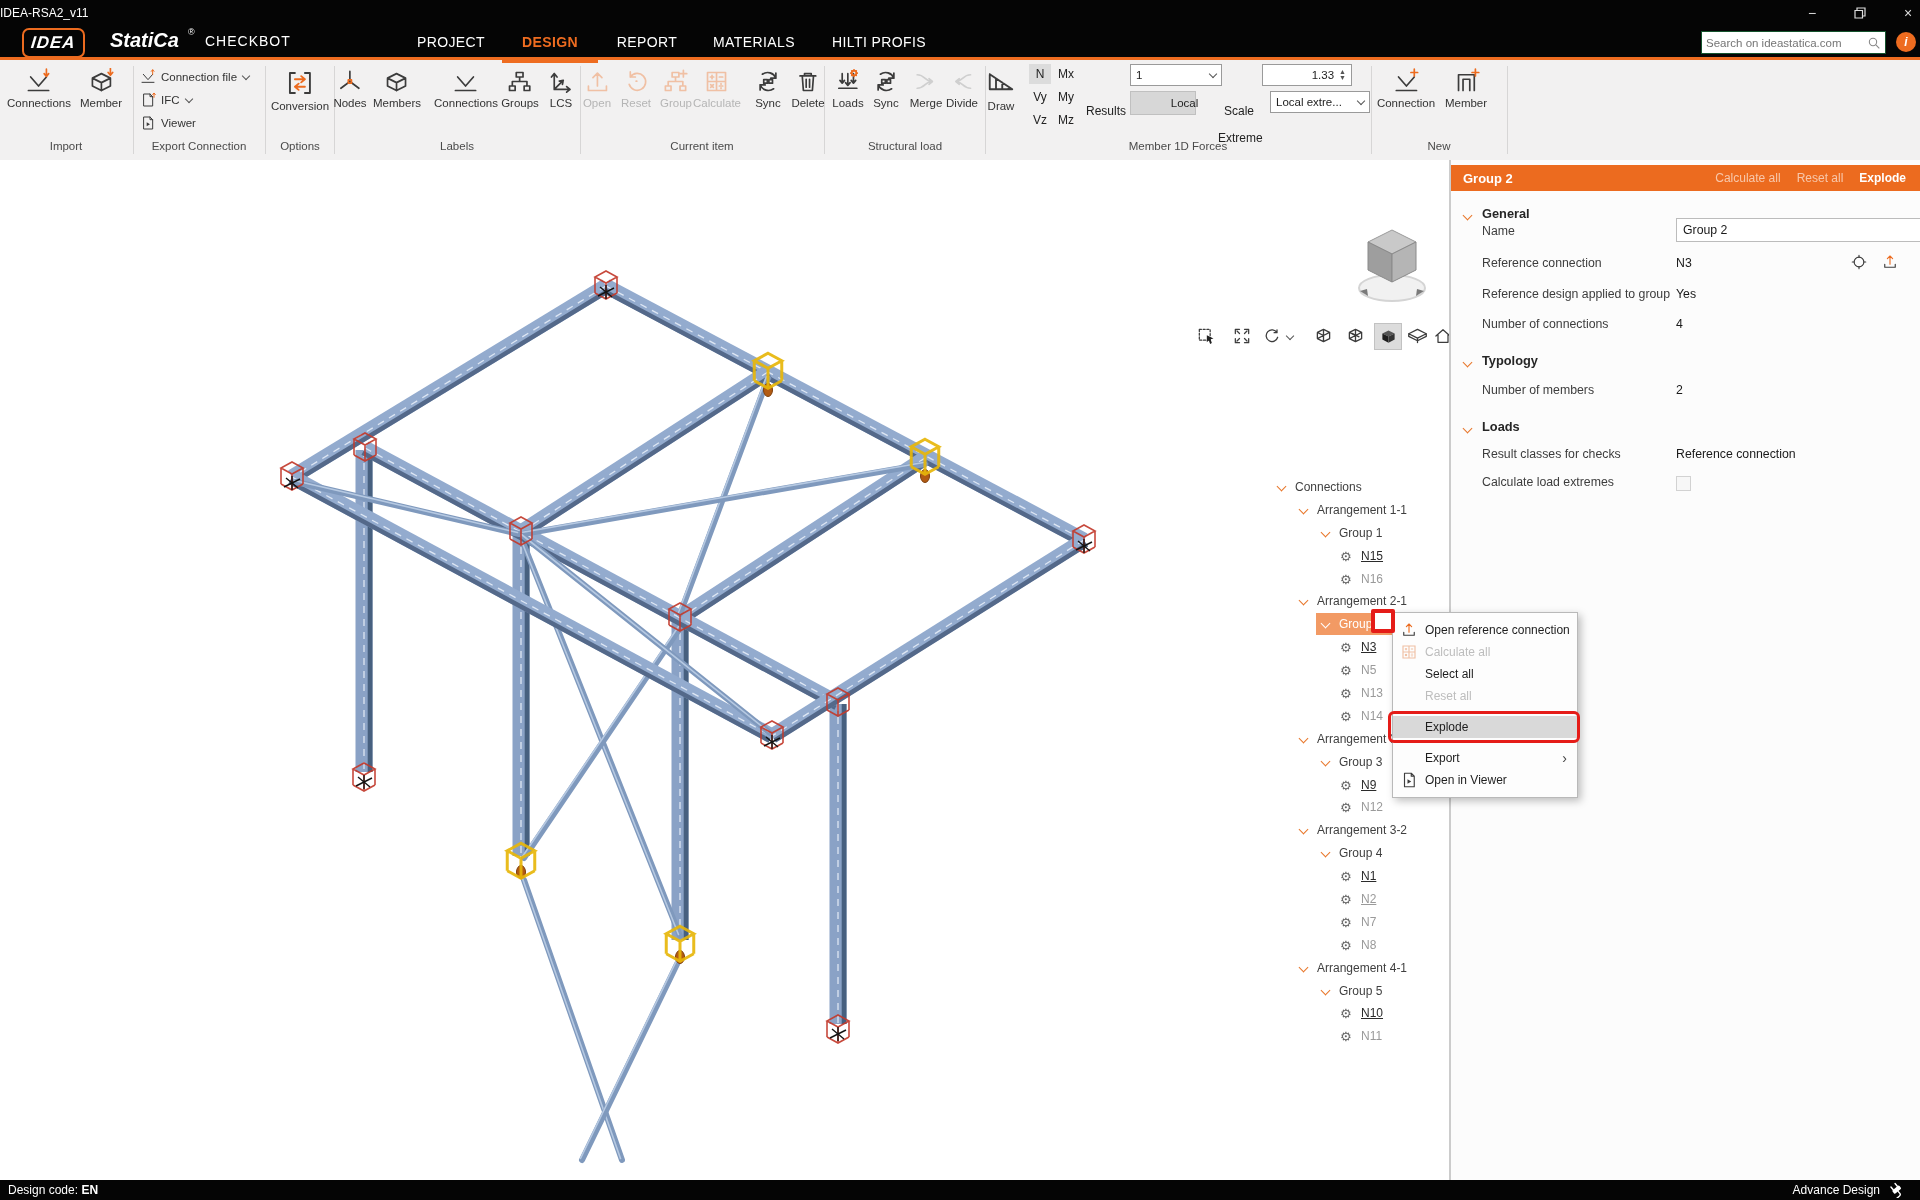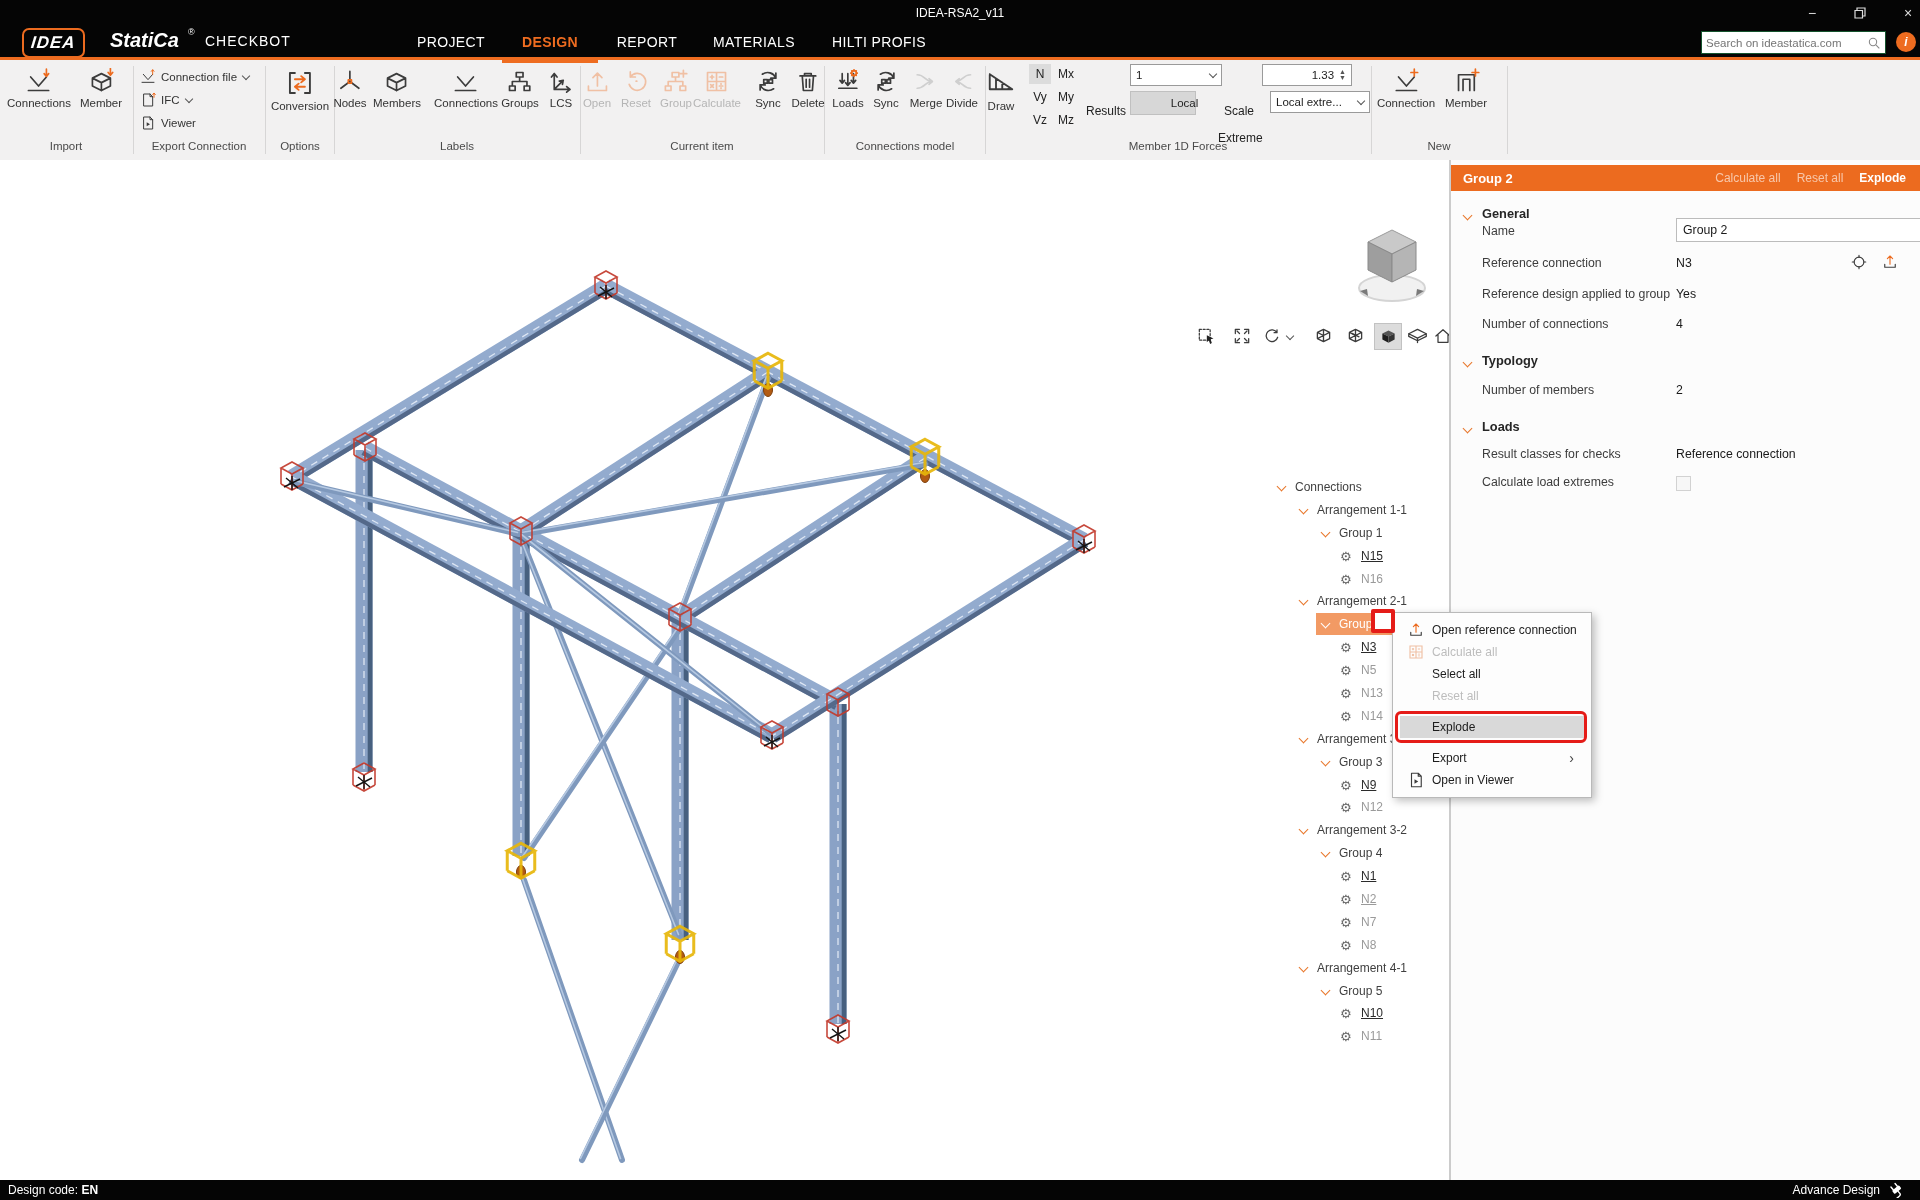--- a/index.html
+++ b/index.html
@@ -1,19 +1,19 @@
 <!DOCTYPE html>
 <html><head>
 <meta charset="utf-8">
 <style>
   html,body{margin:0;padding:0;width:1920px;height:1200px;overflow:hidden;
     font-family:"Liberation Sans","DejaVu Sans",sans-serif;background:#fff;}
   
   #header{position:absolute;left:0;top:0;width:1920px;height:60px;background:#050505;color:#fff;}
-  #titlebar-title{position:absolute;left:0;top:0;width:100%;text-align:center;font-size:12px;line-height:26px;color:#fff;}
+  #titlebar-title{position:absolute;left:0;top:0;width:100%;text-align:left;font-size:12px;line-height:26px;color:#fff;}
   .winbtn{position:absolute;top:0;width:42px;height:26px;display:flex;align-items:center;justify-content:center;color:#ddd;font-size:14px;cursor:default;}
   #logo-box{position:absolute;left:22px;top:28px;height:26px;border:2.5px solid #ec6b1f;border-radius:7px;padding:0 7px;display:flex;align-items:center;}
   #logo-idea{font-style:italic;font-weight:bold;font-size:17px;letter-spacing:1px;color:#fff;transform:skewX(-6deg);}
   #logo-statica{position:absolute;left:110px;top:29px;font-style:italic;font-weight:bold;font-size:20px;color:#fff;}
   #logo-reg{position:absolute;left:188px;top:27px;font-size:9px;color:#fff;}
   #logo-product{position:absolute;left:205px;top:33px;font-size:14px;letter-spacing:1px;color:#fff;}
   .navtab{position:absolute;top:27px;height:30px;line-height:30px;font-size:14px;letter-spacing:.4px;color:#fff;transform:translateX(-50%);cursor:default;}
   .navtab.active{color:#ee6c20;font-weight:bold;}
   #tab-underline{position:absolute;left:502px;top:57px;width:96px;height:6px;background:#ee6c20;z-index:3;}
   #orange-line{position:absolute;left:0;top:57px;width:1920px;height:3px;background:#ee6c20;z-index:2;}
@@ -52,21 +52,21 @@
   .gear{position:absolute;top:3px;font-size:13px;color:#666;line-height:17px;}
   .tlabel{position:absolute;top:4px;font-size:12px;color:#3f3f3f;white-space:nowrap;}
   .tlabel.ref{text-decoration:underline;color:#2b2b2b;}
   .tlabel.dim{color:#9a9a9a;}
   .hlbar{position:absolute;top:0;height:22px;right:0;background:#f29a64;}
   .trow.sel .tlabel{color:#fff;}
   .trow.sel .chev{border-color:#fff;}
   
   #click-marker{position:absolute;left:1371px;top:449px;width:16px;height:16px;background:#fff;border:4px solid #e51c18;border-radius:2px;z-index:30;}
   
-  #ctxmenu{position:absolute;left:1392px;top:452px;width:184px;background:#fdfdfd;border:1px solid #b9b9b9;box-shadow:3px 3px 8px rgba(0,0,0,.25);padding:6px 7px;z-index:25;}
+  #ctxmenu{position:absolute;left:1392px;top:452px;width:184px;background:#fdfdfd;border:1px solid #b9b9b9;box-shadow:3px 3px 8px rgba(0,0,0,.25);padding:6px 0;z-index:25;}
   .mitem{position:relative;height:22px;display:flex;align-items:center;font-size:12px;color:#1d1d1d;padding-left:32px;}
   .mitem.mdis{color:#bdbdbd;}
   .mitem .micon{position:absolute;left:7px;top:2px;width:18px;height:18px;}
   .mitem .subarrow{position:absolute;right:10px;font-size:14px;color:#444;line-height:20px;}
   .msep{height:1px;background:#dedede;margin:4px 1px;}
   .mitem.mhl{background:#d9d9d9;}
   #explode-ring{position:absolute;left:-5px;right:-3px;top:-5px;bottom:-5px;border:3.5px solid #e51c18;border-radius:6px;pointer-events:none;}
   
   #props{position:absolute;left:1451px;top:160px;width:469px;height:1020px;background:#fcfcfc;}
   #props-header{position:absolute;left:0;top:5px;width:469px;height:26px;background:#ec6b1f;color:#fff;display:flex;align-items:center;}
@@ -224,21 +224,21 @@
   <div class="rsep" style="left:824px"></div>
   <div class="rsep" style="left:985px"></div>
   <div class="rsep" style="left:1371px"></div>
   <div class="rsep" style="left:1507px"></div>
 
   <div class="glabel" style="left:66px">Import</div>
   <div class="glabel" style="left:199px">Export Connection</div>
   <div class="glabel" style="left:300px">Options</div>
   <div class="glabel" style="left:457px">Labels</div>
   <div class="glabel" style="left:702px">Current item</div>
-  <div class="glabel" style="left:905px">Connections model</div>
+  <div class="glabel" style="left:905px">Structural load</div>
   <div class="glabel" style="left:1178px">Member 1D Forces</div>
   <div class="glabel" style="left:1439px">New</div>
 
   <div class="rbtn" style="left:39px;top:8px">
     <svg class="ic" viewBox="0 0 24 24">
         <use href="#sV"></use>
         <path stroke="#ec6b1f" d="M19,1 V7 M17,5 L19,7.5 L21,5"></path>
       </svg>
     <span>Connections</span>
   </div>

